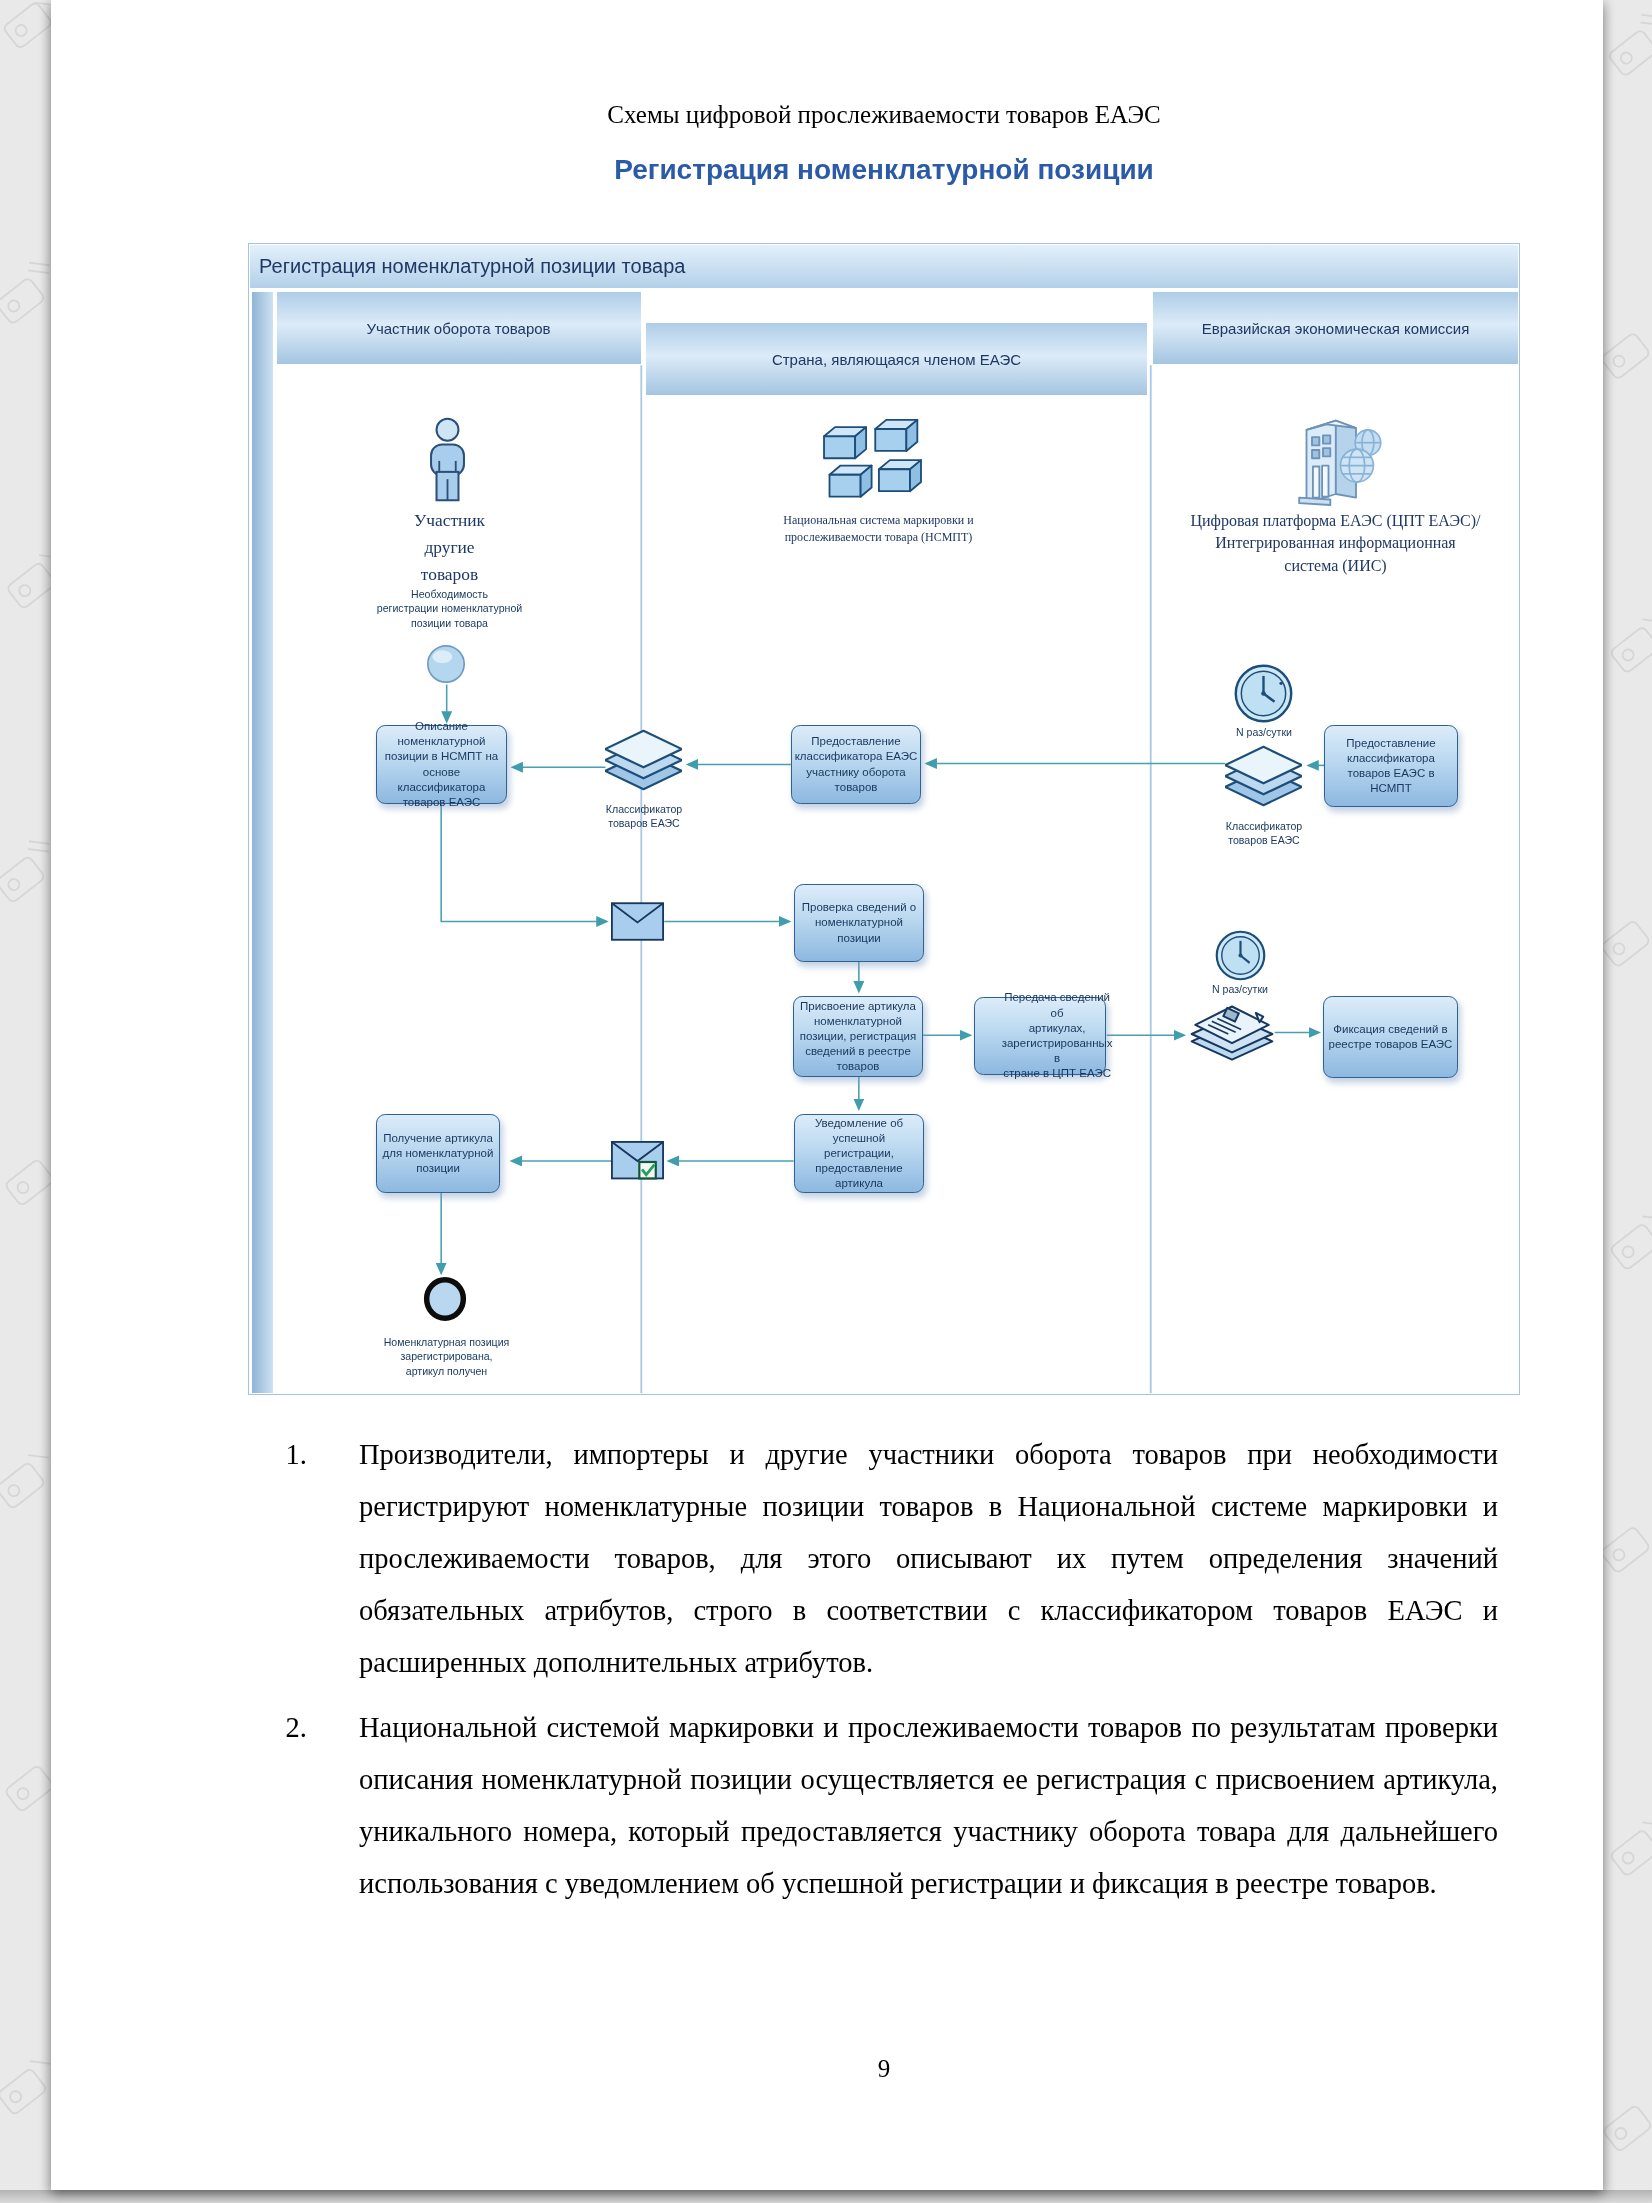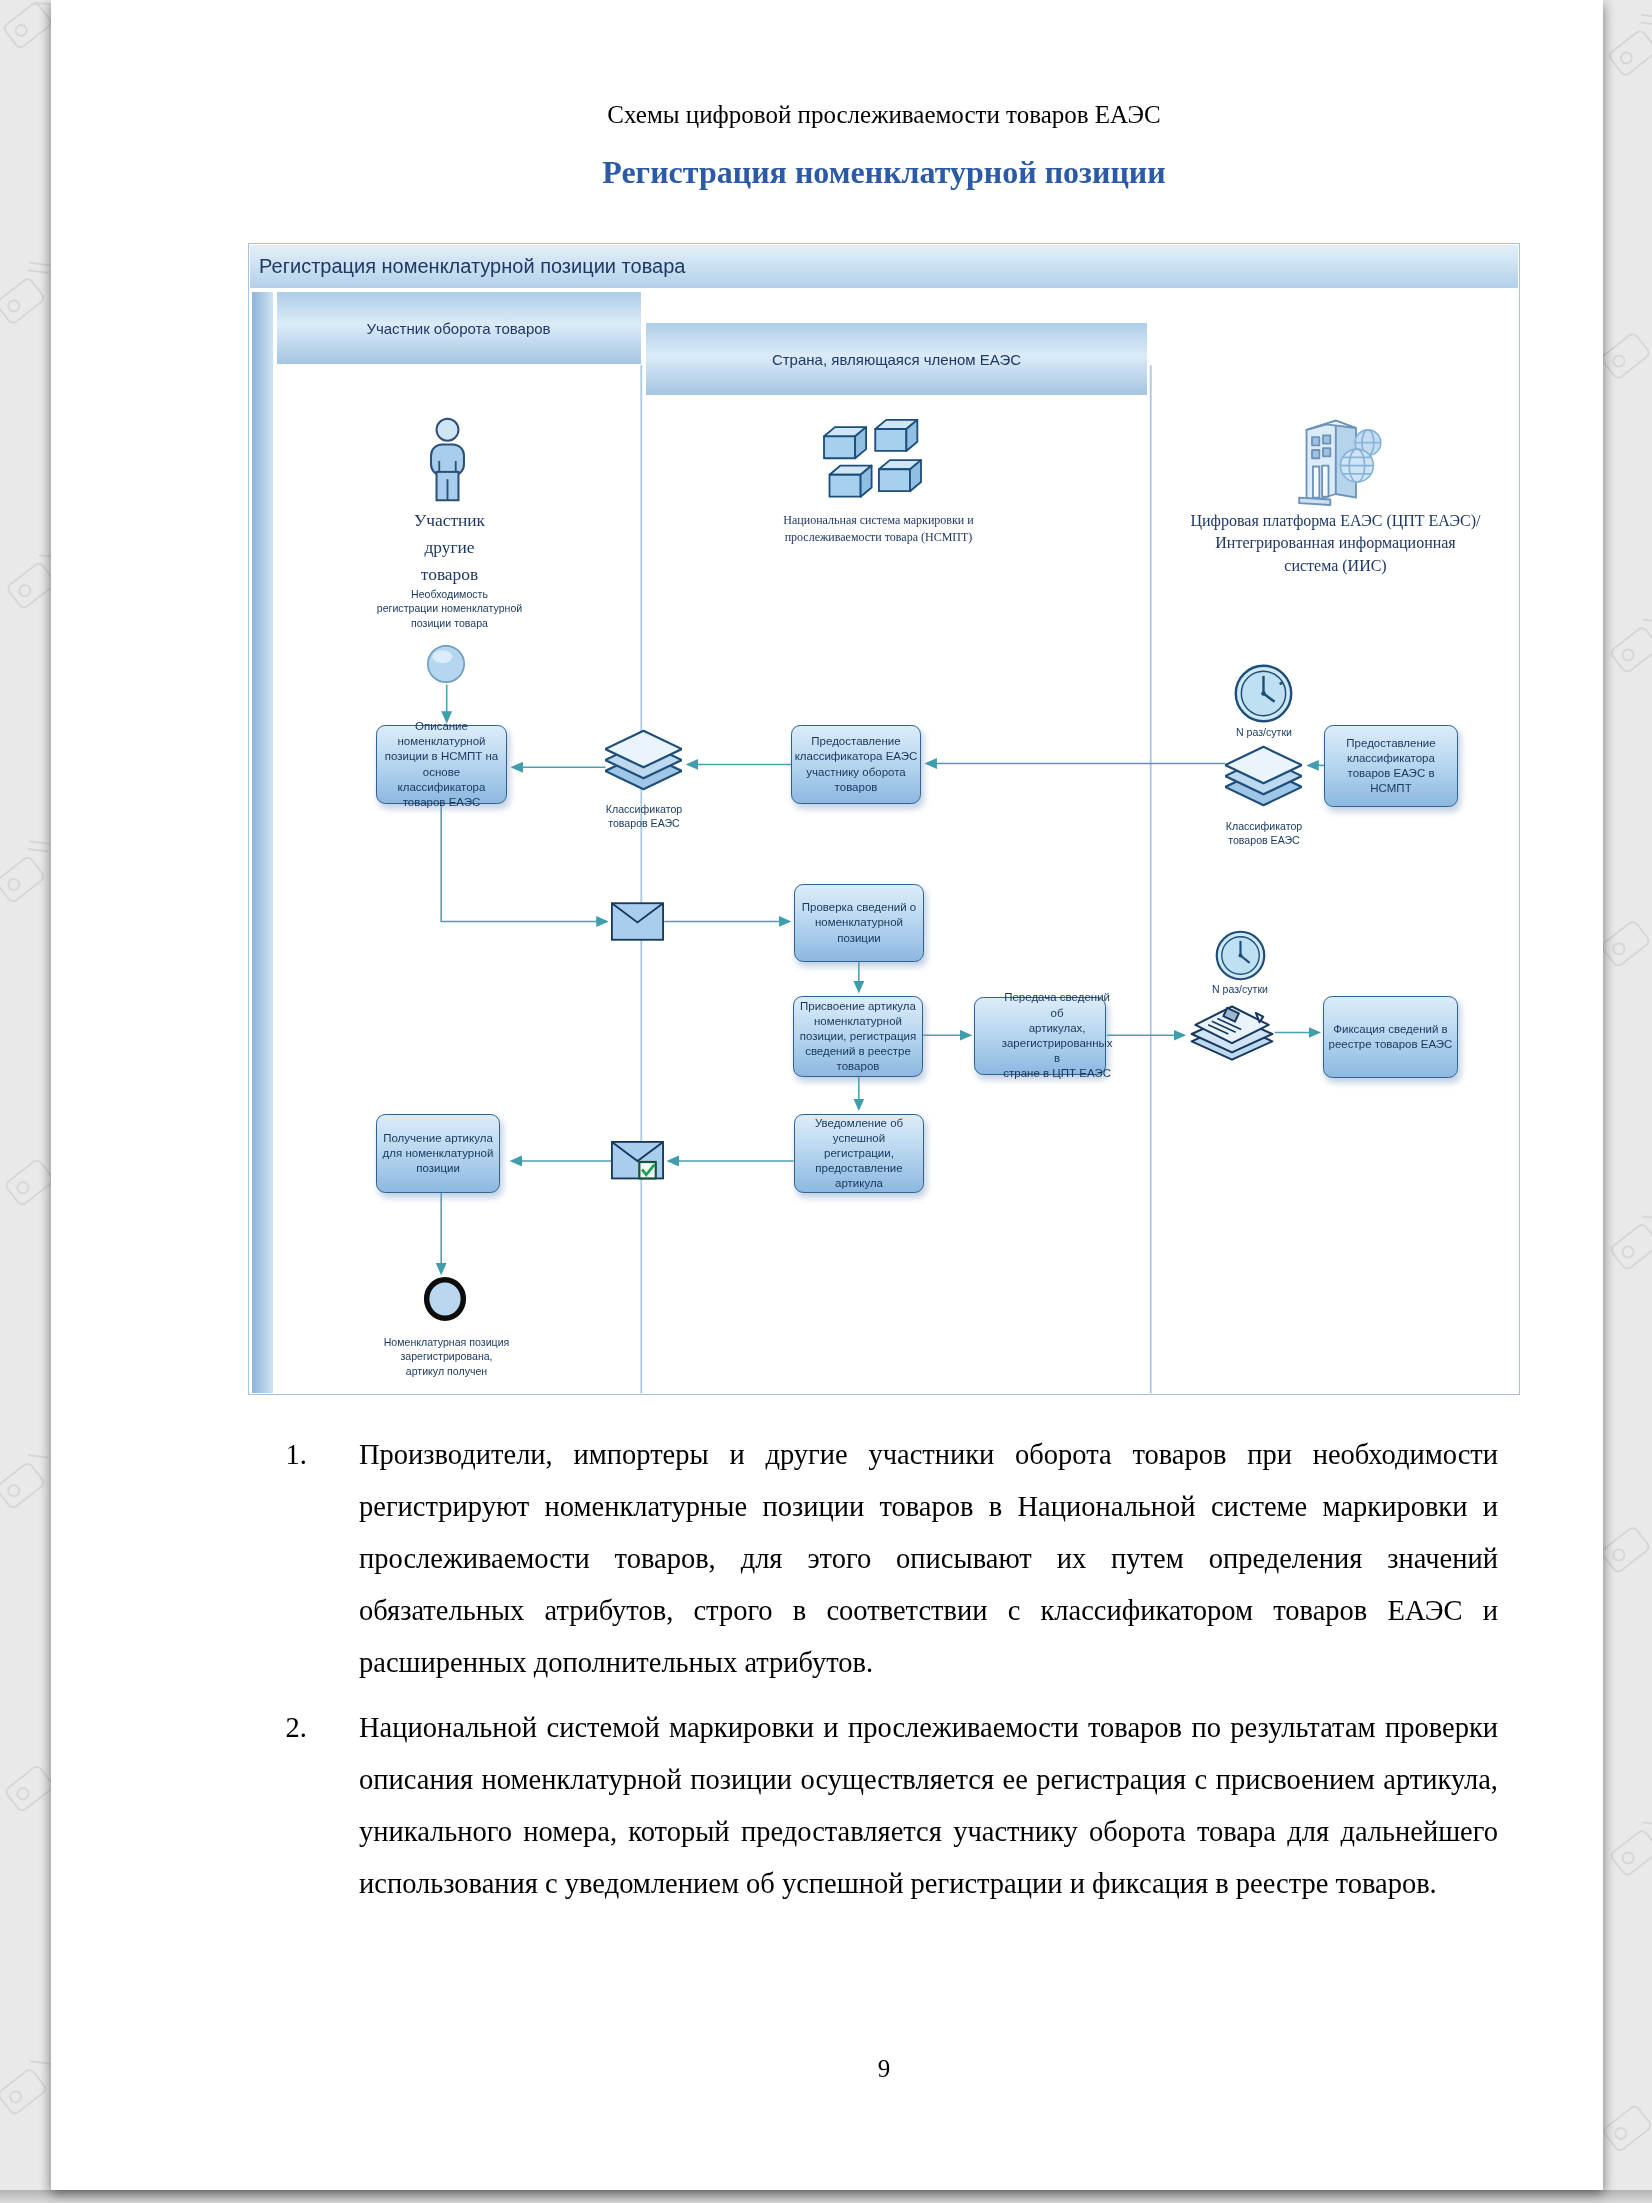--- a/index.html
+++ b/index.html
@@ -6,21 +6,21 @@
   .screen{position:relative;width:1653px;height:2204px;overflow:hidden;
           background:#e9e9e9;font-family:"Liberation Sans",sans-serif;}
   .doodle{position:absolute;opacity:.8;}
   .bottom-band{position:absolute;left:0;top:2190px;width:1653px;height:13.8px;
                background:linear-gradient(180deg,#b3b3b3,#dedede);}
   .page{position:absolute;left:51px;top:0;width:1552px;height:2190px;background:#ffffff;
         box-shadow:0 5.5px 11px rgba(0,0,0,.35),4.6px 0 8.3px rgba(0,0,0,.10),-4.6px 0 8.3px rgba(0,0,0,.10);}
   .doc-header{position:absolute;left:197px;top:101px;width:1272px;text-align:center;
               font-family:"Liberation Serif",serif;font-size:25px;color:#000;}
   .doc-title{position:absolute;left:197px;top:154px;width:1272px;text-align:center;
-             font-family:Liberation Serif, serif;font-size:32px;font-weight:bold;color:#2b5aa7;}
+             font-family:Liberation Sans, sans-serif;font-size:28px;font-weight:bold;color:#2b5aa7;}
   
   .diagram{position:absolute;left:197px;top:243px;width:1272px;height:1152px;
            border:0.9px solid #a2c4e0;background:#fff;box-sizing:border-box;}
   .dg-titlebar{position:absolute;left:0.9px;top:0.9px;width:1268px;height:43px;
                background:linear-gradient(180deg,#e3f0fa 0%,#c2daee 70%,#b2cfe8 100%);
                color:#1f3864;font-size:20px;line-height:43px;padding-left:9.2px;box-sizing:border-box;}
   .pool-strip{position:absolute;left:2.8px;top:48px;width:21px;height:1101px;
               background:linear-gradient(90deg,#8fb4d6,#cde2f2);}
   .lane-header{position:absolute;top:48px;height:72px;display:flex;align-items:center;justify-content:center;
                background:linear-gradient(180deg,#aecde7 0%,#dcebf8 45%,#a4c5e1 100%);
@@ -139,20 +139,21 @@
     <div class="doc-header">Схемы цифровой прослеживаемости товаров ЕАЭС</div>
     <div class="doc-title">Регистрация номенклатурной позиции</div>
 
     <div class="diagram">
 
       <div class="dg-titlebar">Регистрация номенклатурной позиции товара</div>
       <div class="pool-strip"></div>
 
       <div class="lane-header" style="left:27.5px;width:364px;">Участник оборота товаров</div>
       <div class="lane-header" style="left:397px;width:501px;margin-top:31px;">Страна, являющаяся членом ЕАЭС</div>
+      <div class="lane-header" style="left:904px;width:365px;">Евразийская экономическая комиссия</div>
 
       <svg class="abs" style="left:0;top:0;" width="1272" height="1152" viewBox="0 0 1385 1255">
         <defs>
           <marker id="ah" markerWidth="9" markerHeight="8" refX="6.5" refY="3.5" orient="auto">
             <path d="M0,0 L8,3.5 L0,7 z" fill="#3f9dad"></path>
           </marker>
         </defs>
         <g stroke="#abc9e3" stroke-width="2">
           <line x1="427" y1="132" x2="427" y2="1252"></line>
           <line x1="982" y1="132" x2="982" y2="1252"></line>

